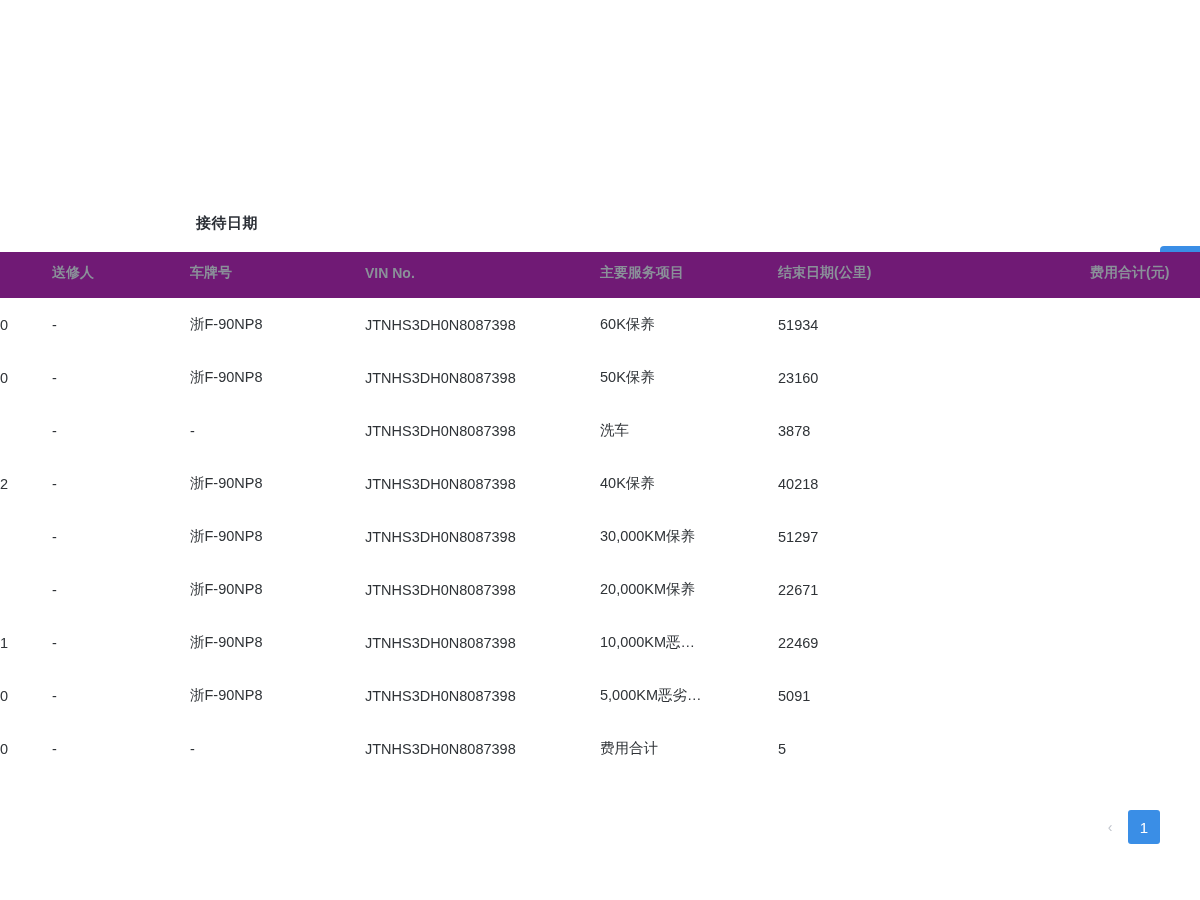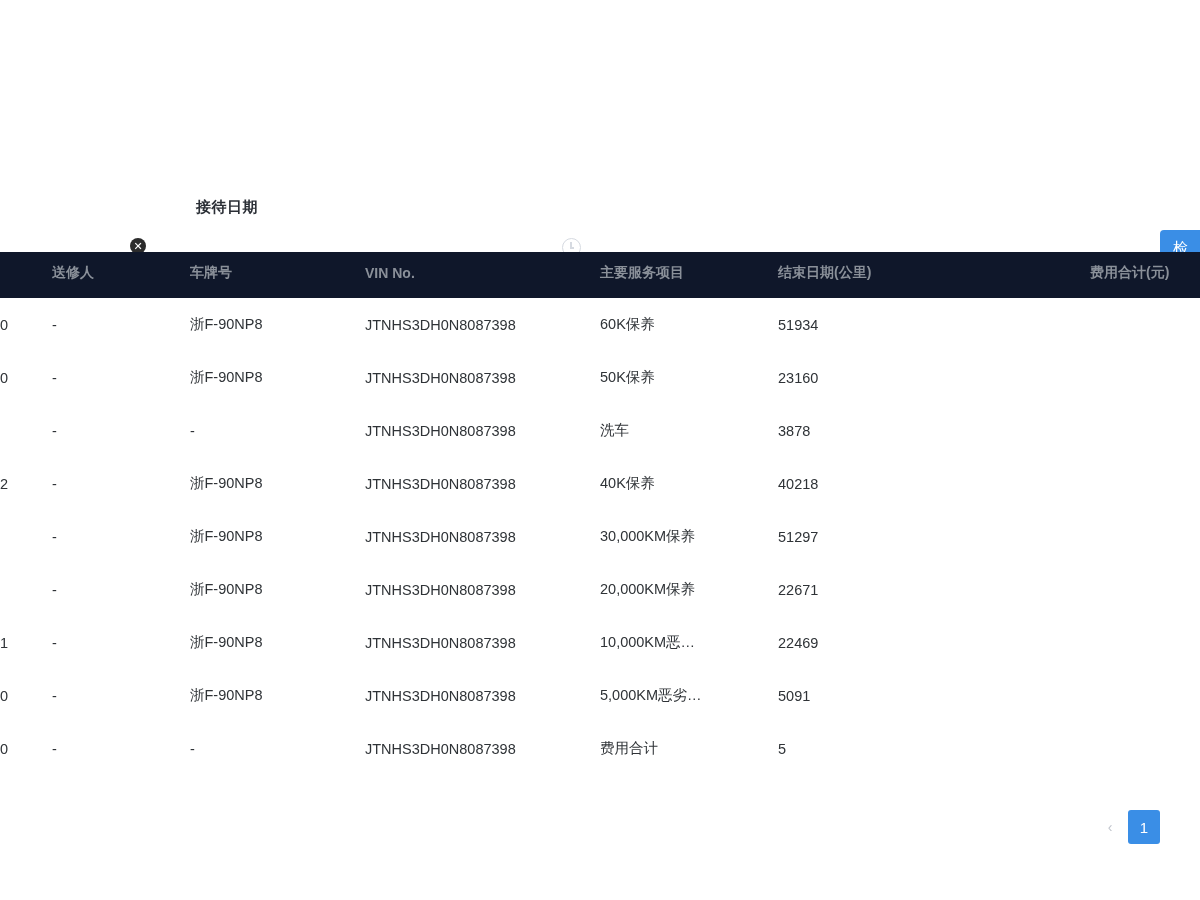--- a/index.html
+++ b/index.html
@@ -17,21 +17,21 @@
     position: relative;
     width: 1200px;
     height: 900px;
     background: #ffffff;
   }
 
   
   .filter-bar {
     position: absolute;
     left: 0;
-    top: 92px;
+    top: 108px;
     width: 972px;
     height: 84px;
   }
 
   .filter-label {
     position: absolute;
     left: 196px;
     top: 106px;
     font-size: 15px;
     font-weight: bold;
@@ -153,21 +153,21 @@
     width: 1240px;
     table-layout: fixed;
   }
 
   table.data-table th {
     text-align: left;
     font-size: 14px;
     font-weight: bold;
     color: #8a9099;
     padding: 12px 0 16px 0;
-    background: #0f172a;
+    background: #701a75;
   }
 
   table.data-table td {
     font-size: 14.5px;
     color: #2f3337;
     padding: 17px 0;
     background: #ffffff;
     white-space: nowrap;
     overflow: hidden;
     text-overflow: ellipsis;

